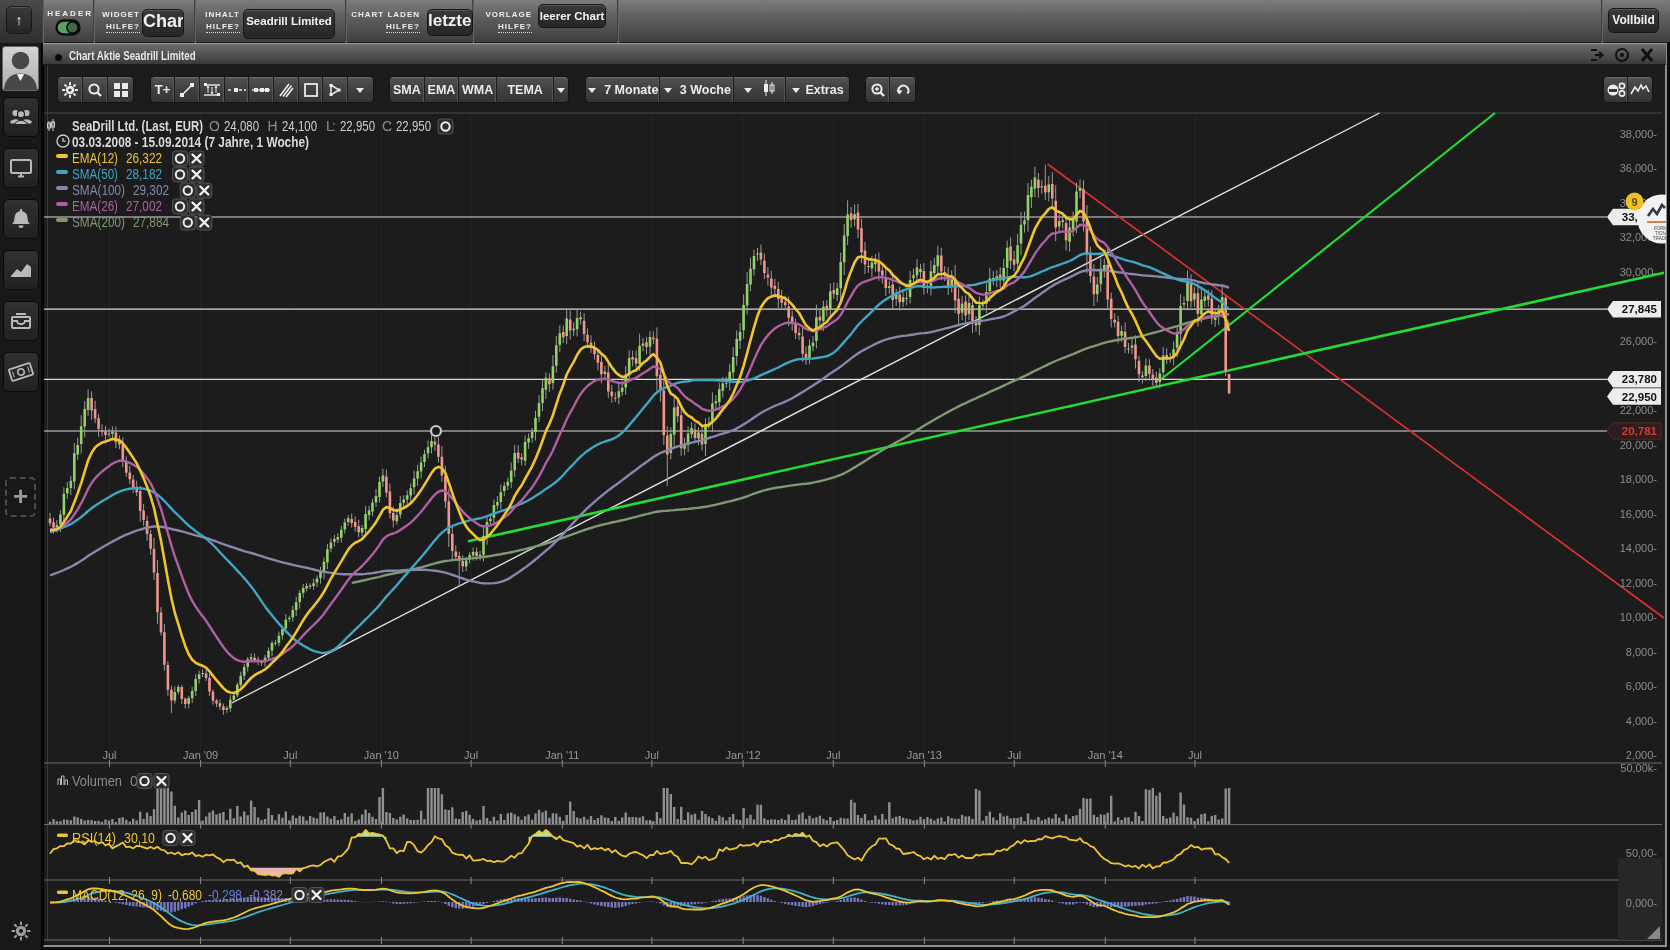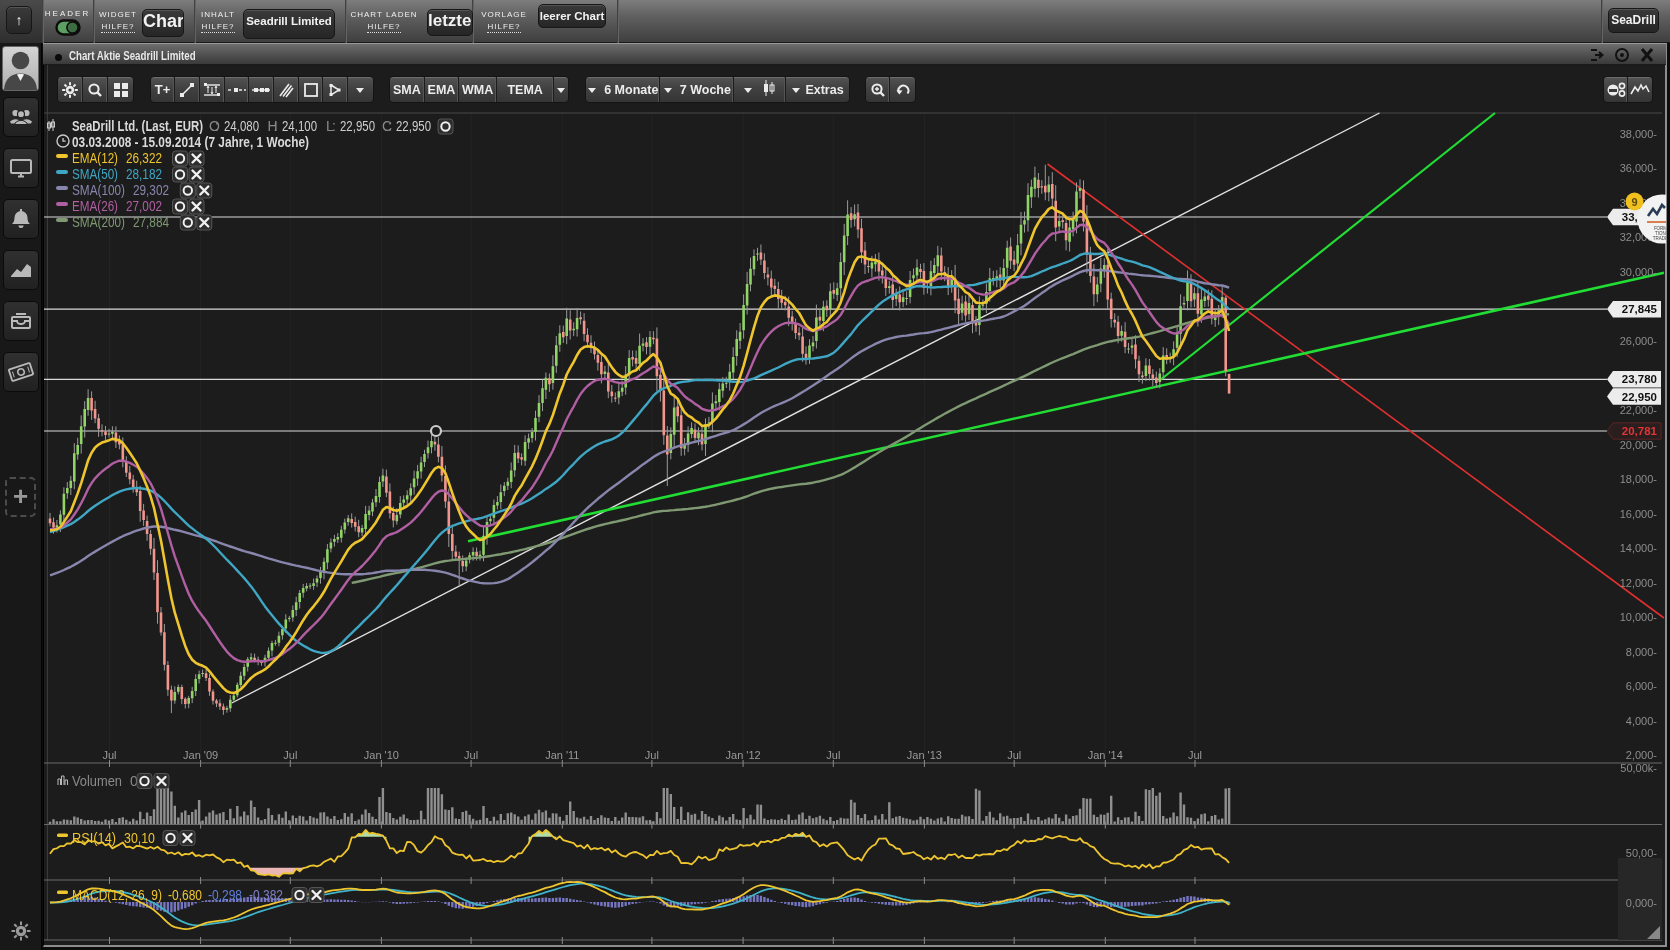--- a/index.html
+++ b/index.html
@@ -1,19 +1,19 @@
 <!DOCTYPE html>
 <html><head><meta charset="utf-8"><style>
 *{margin:0;padding:0;box-sizing:border-box}
 body{width:1670px;height:950px;overflow:hidden;background:#0d0d0d;font-family:"Liberation Sans",sans-serif;position:relative}
 .abs{position:absolute}
 #topbar{left:0;top:0;width:1670px;height:43px;background:linear-gradient(180deg,#7d7d7d 0%,#5f5f5f 40%,#3f3f3f 100%);border-bottom:1px solid #1a1a1a}
 .tdiv{position:absolute;top:0;width:2px;height:43px;background:linear-gradient(90deg,#303030,#757575)}
 .tbtn{position:absolute;background:linear-gradient(180deg,#3a3a3a,#262626);border:1px solid #171717;border-radius:5px;color:#f2f2f2;font-weight:bold;text-align:center;box-shadow:inset 0 1px 0 #555;white-space:nowrap;overflow:hidden}
-.hlp{position:absolute;color:#f0f0f0;font-size:8px;font-weight:normal;letter-spacing:1px;text-align:center;line-height:12px}
+.hlp{position:absolute;color:#f0f0f0;font-size:8px;font-weight:bold;letter-spacing:1px;text-align:right;line-height:12px}
 .hlp u{text-decoration:none;border-bottom:1px dotted #ddd;padding-bottom:1px}
 #sidebar{left:0;top:43px;width:42px;height:907px;background:#181818;border-right:1px solid #030303}
 .sbtn{position:absolute;left:3px;width:36px;height:40px;background:linear-gradient(180deg,#303030,#212121);border:1px solid #0b0b0b;border-radius:5px}
 .sbtn svg{position:absolute;left:50%;top:50%;transform:translate(-50%,-50%)}
 #window{left:43px;top:43px;width:1624px;height:904px;background:#1c1c1c;border-right:2px solid #8d8d8d;border-bottom:2px solid #8d8d8d;border-left:1px solid #000}
 #titlebar{left:43px;top:43px;width:1623px;height:22px;background:linear-gradient(180deg,#6e6e6e,#555 45%,#3a3a3a);border-top:1px solid #999;border-bottom:1px solid #1a1a1a}
 .tb{position:absolute;height:27px;top:76px;background:linear-gradient(180deg,#535353,#414141 45%,#353535);border:1px solid #141414;border-radius:4px;box-shadow:inset 0 1px 0 #6e6e6e;display:flex}
 .tb .c{height:100%;display:flex;align-items:center;justify-content:center;border-right:1px solid #1c1c1c;box-shadow:inset -1px 0 0 #555;color:#ececec;font-weight:bold;font-size:12.5px}
 .tb .c:last-child{border-right:none;box-shadow:none}
 </style></head><body>
@@ -36,21 +36,21 @@
     <circle cx="17.5" cy="8.5" r="5.6" fill="#3d6c42" stroke="#0d0d0d" stroke-width="1.6"></circle>
   </svg>
 <div class="hlp" style="left:96px;top:9px;width:44px">WIDGET<br><u>HILFE?</u></div>
 <div class="tbtn" style="left:142px;top:9px;width:42px;height:28px;font-size:18px;line-height:22px">Chart</div>
 <div class="hlp" style="left:196px;top:9px;width:44px">INHALT<br><u>HILFE?</u></div>
 <div class="tbtn" style="left:243px;top:9px;width:92px;height:30px;font-size:11.5px;line-height:22px">Seadrill Limited</div>
 <div class="hlp" style="left:348px;top:9px;width:72px">CHART LADEN<br><u>HILFE?</u></div>
 <div class="tbtn" style="left:427px;top:9px;width:46px;height:27px;font-size:17px;line-height:22px">letzten</div>
 <div class="hlp" style="left:476px;top:9px;width:56px">VORLAGE<br><u>HILFE?</u></div>
 <div class="tbtn" style="left:538px;top:4px;width:68px;height:24px;font-size:11.5px;line-height:22px">leerer Chart</div>
-<div class="tbtn" style="left:1608px;top:8px;width:51px;height:25px;font-size:12px;line-height:23px">SeaDrill</div>
+<div class="tbtn" style="left:1608px;top:8px;width:51px;height:25px;font-size:12px;line-height:23px">Vollbild</div>
 <div class="abs" style="left:54.5px;top:53.5px;width:7.5px;height:7.5px;border-radius:50%;background:#0a0a0a"></div>
 <div class="abs" style="left:69px;top:48px;font-size:13.5px;font-weight:bold;color:#e8e8e8;transform:scaleX(0.72);transform-origin:left center;white-space:nowrap">Chart Aktie Seadrill Limited</div>
 <svg class="abs" style="left:1590px;top:48px" width="70" height="14" viewBox="0 0 70 14">
 <path d="M1 3h6v-2h-6 v12h6v-2h-6" fill="#111"></path>
     <path d="M5 7h7 M9 4l3.5 3-3.5 3" stroke="#111" stroke-width="2" fill="none"></path>
 <circle cx="32" cy="7" r="6" fill="none" stroke="#111" stroke-width="2"></circle>
     <circle cx="32" cy="7" r="2" fill="#111"></circle>
 <path d="M52 1 l10 12 M62 1 l-10 12" stroke="#111" stroke-width="3"></path>
   </svg>
 <div class="tb" style="left:56.8px;width:77.6px">
@@ -152,27 +152,27 @@
       <svg width="12" height="12" viewBox="0 0 12 12">
         <path d="M2 4 L6 9 L10 4 Z" fill="#ececec"></path>
       </svg>
     </div>
   </div>
 <div class="tb" style="left:585.2px;width:264.8px">
     <div class="c" style="width:74.7px">
       <svg width="10" height="10" viewBox="0 0 10 10">
         <path d="M1 3 L5 8 L9 3 Z" fill="#ececec"></path>
       </svg>
-      <span style="margin-left:7px">6 Monate</span>
+      <span style="margin-left:7px">7 Monate</span>
     </div>
     <div class="c" style="width:74.6px">
       <svg width="10" height="10" viewBox="0 0 10 10">
         <path d="M1 3 L5 8 L9 3 Z" fill="#ececec"></path>
       </svg>
-      <span style="margin-left:7px">7 Woche</span>
+      <span style="margin-left:7px">3 Woche</span>
     </div>
     <div class="c" style="width:52.1px">
       <svg width="10" height="10" viewBox="0 0 10 10">
         <path d="M1 3 L5 8 L9 3 Z" fill="#ececec"></path>
       </svg>
       <span style="margin-left:9px"><svg width="14" height="18" viewBox="0 0 14 18">
           <line x1="4" y1="1" x2="4" y2="17" stroke="#ececec"></line>
           <rect x="2" y="5" width="4" height="8" fill="#ececec"></rect>
           <line x1="10" y1="3" x2="10" y2="15" stroke="#ececec"></line>
           <rect x="8" y="6" width="4" height="6" fill="none" stroke="#ececec"></rect>

